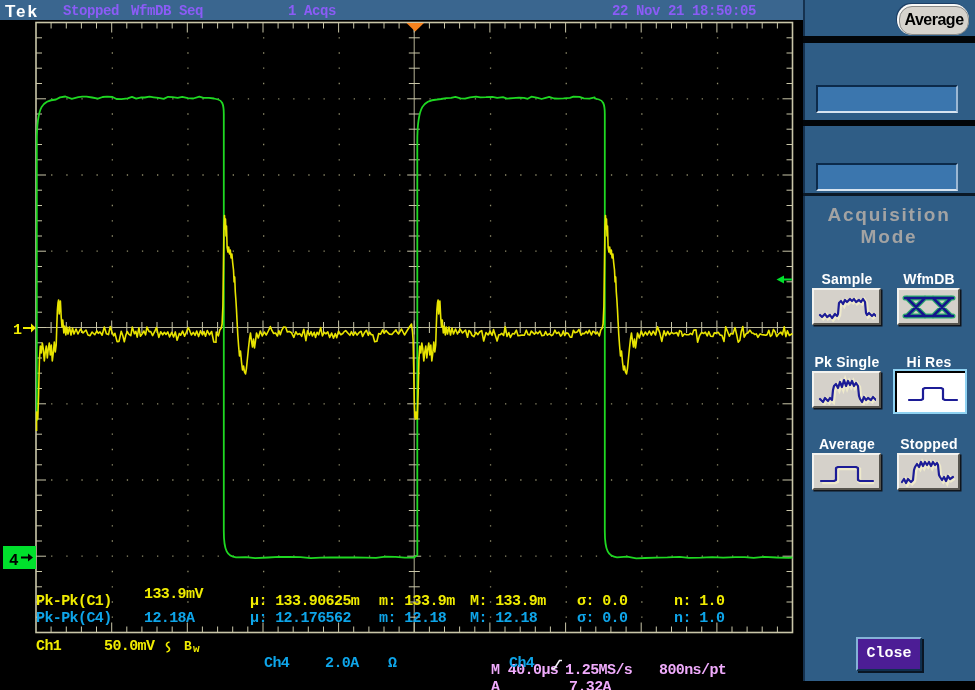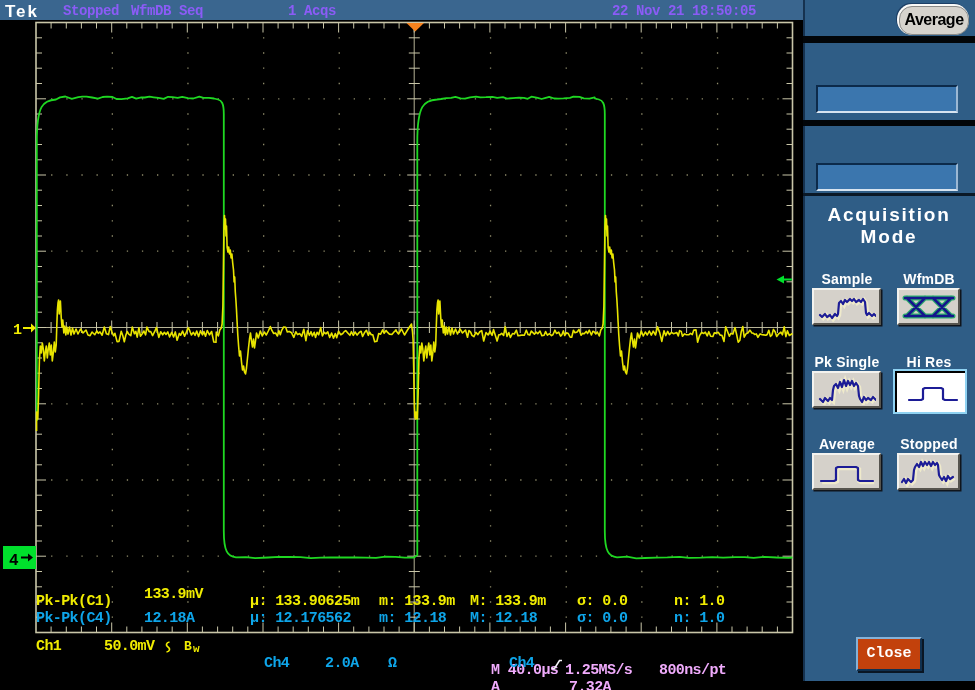--- a/index.html
+++ b/index.html
@@ -21,21 +21,21 @@
 <div class="ab bart" style="left:612px">22 Nov 21 18:50:05</div>
 
 <div class="ab" style="left:803px;top:0;width:170px;height:681px;background:#2f5d86;border-left:2px solid #16324f"></div>
 <div class="ab" style="left:803px;top:36px;width:172px;height:7px;background:#020508"></div>
 <div class="ab" style="left:803px;top:120px;width:172px;height:6px;background:#020508"></div>
 <div class="ab" style="left:803px;top:193px;width:172px;height:3px;background:#0a1826"></div>
 <div class="ab" style="left:816px;top:85px;width:138px;height:24px;background:#3b76ae;
      border-top:2px solid #0c2a4a;border-left:2px solid #0c2a4a;border-bottom:2px solid #d8e4f0;border-right:2px solid #9cb8d4"></div>
 <div class="ab" style="left:816px;top:163px;width:138px;height:24px;background:#3b76ae;
      border-top:2px solid #0c2a4a;border-left:2px solid #0c2a4a;border-bottom:2px solid #d8e4f0;border-right:2px solid #9cb8d4"></div>
-<div class="ab" style="left:803px;top:204px;width:172px;text-align:center;color:#ffffff;
+<div class="ab" style="left:803px;top:204px;width:172px;text-align:center;color:#a3a3a3;
      font:bold 19px 'Liberation Sans',sans-serif;letter-spacing:1.8px;line-height:22px">Acquisition<br>Mode</div>
 
 <div class="ab" style="left:897px;top:4px;width:72px;height:31px;background:#fafaf8;border-radius:15px;
      box-shadow:-1px -1px 0 #1c3f66"></div>
 <div class="ab" style="left:899px;top:6px;width:68px;height:27px;background:#d6d3cd;border-radius:13px;
      border:1px solid #8a8a88;color:#000;font:bold 16px 'Liberation Sans',sans-serif;letter-spacing:-0.5px;
      text-align:center;line-height:26px">Average</div>
 
 <div class="ab lbl" style="left:805px;top:271px;width:84px">Sample</div>
 <div class="ab lbl" style="left:887px;top:271px;width:84px">WfmDB</div>
@@ -72,21 +72,21 @@
       <path d="M3,24 h13 l2,-1 v-12 l2,-1 h18 l2,1 v12 l2,1 h13" fill="none" stroke="#1c1c96" stroke-width="2.2" stroke-linejoin="round" stroke-linecap="round"></path>
     </svg>
   </div>
 <div class="btn" style="left:897px;top:453px;width:59px;height:33px">
     <svg width="58" height="30" viewBox="0 0 58 30" style="position:absolute;left:50%;top:50%;transform:translate(-50%,-50%)">
       <path d="M2,25 l2,-3 l2,4 l2,-4 l3,3 l2,-2 l1,-10 l1,-3 l2,-3 l2,3 l2,-5 l2,4 l2,-4 l2,3 l2,-3 l2,4 l2,-4 l2,3 l2,-2 l1,2 l1,10 l1,2 l2,3 l2,-3 l2,4 l2,-5 l2,3 l3,-2" fill="none" stroke="#efeacb" stroke-width="4" transform="translate(1.2,1.2)"></path>
       <path d="M2,25 l2,-3 l2,4 l2,-4 l3,3 l2,-2 l1,-10 l1,-3 l2,-3 l2,3 l2,-5 l2,4 l2,-4 l2,3 l2,-3 l2,4 l2,-4 l2,3 l2,-2 l1,2 l1,10 l1,2 l2,3 l2,-3 l2,4 l2,-5 l2,3 l3,-2" fill="none" stroke="#1c1c96" stroke-width="2.2" stroke-linejoin="round" stroke-linecap="round"></path>
     </svg>
   </div>
 
-<div class="ab" style="left:856px;top:637px;width:62px;height:30px;background:#c2410c;
+<div class="ab" style="left:856px;top:637px;width:62px;height:30px;background:#4c1d95;
      border-top:2px solid #85b2d8;border-left:2px solid #85b2d8;border-right:2px solid #10304f;
      border-bottom:2px solid #10304f;box-shadow:2px 2px 0 #0a1624;color:#fff;
      font:bold 15px 'Liberation Mono',monospace;text-align:center;line-height:29px">Close</div>
 
 <svg class="ab" style="left:0;top:0" width="975" height="690" viewBox="0 0 975 690">
   <line x1="414.2" y1="22.5" x2="414.2" y2="632.5" stroke="#b6b396" stroke-width="1"></line>
   <line x1="36" y1="327.5" x2="792.5" y2="327.5" stroke="#b6b396" stroke-width="1"></line>
   <path d="M111.7,37.8h1.3 M111.7,53h1.3 M111.7,68.2h1.3 M111.7,83.5h1.3 M111.7,98.8h1.3 M111.7,114h1.3 M111.7,129.2h1.3 M111.7,144.5h1.3 M111.7,159.8h1.3 M111.7,175h1.3 M111.7,190.2h1.3 M111.7,205.5h1.3 M111.7,220.8h1.3 M111.7,236h1.3 M111.7,251.2h1.3 M111.7,266.5h1.3 M111.7,281.8h1.3 M111.7,297h1.3 M111.7,312.2h1.3 M111.7,327.5h1.3 M111.7,342.8h1.3 M111.7,358h1.3 M111.7,373.2h1.3 M111.7,388.5h1.3 M111.7,403.8h1.3 M111.7,419h1.3 M111.7,434.2h1.3 M111.7,449.5h1.3 M111.7,464.8h1.3 M111.7,480h1.3 M111.7,495.2h1.3 M111.7,510.5h1.3 M111.7,525.8h1.3 M111.7,541h1.3 M111.7,556.2h1.3 M111.7,571.5h1.3 M111.7,586.8h1.3 M111.7,602h1.3 M111.7,617.2h1.3 M187.3,37.8h1.3 M187.3,53h1.3 M187.3,68.2h1.3 M187.3,83.5h1.3 M187.3,98.8h1.3 M187.3,114h1.3 M187.3,129.2h1.3 M187.3,144.5h1.3 M187.3,159.8h1.3 M187.3,175h1.3 M187.3,190.2h1.3 M187.3,205.5h1.3 M187.3,220.8h1.3 M187.3,236h1.3 M187.3,251.2h1.3 M187.3,266.5h1.3 M187.3,281.8h1.3 M187.3,297h1.3 M187.3,312.2h1.3 M187.3,327.5h1.3 M187.3,342.8h1.3 M187.3,358h1.3 M187.3,373.2h1.3 M187.3,388.5h1.3 M187.3,403.8h1.3 M187.3,419h1.3 M187.3,434.2h1.3 M187.3,449.5h1.3 M187.3,464.8h1.3 M187.3,480h1.3 M187.3,495.2h1.3 M187.3,510.5h1.3 M187.3,525.8h1.3 M187.3,541h1.3 M187.3,556.2h1.3 M187.3,571.5h1.3 M187.3,586.8h1.3 M187.3,602h1.3 M187.3,617.2h1.3 M263,37.8h1.3 M263,53h1.3 M263,68.2h1.3 M263,83.5h1.3 M263,98.8h1.3 M263,114h1.3 M263,129.2h1.3 M263,144.5h1.3 M263,159.8h1.3 M263,175h1.3 M263,190.2h1.3 M263,205.5h1.3 M263,220.8h1.3 M263,236h1.3 M263,251.2h1.3 M263,266.5h1.3 M263,281.8h1.3 M263,297h1.3 M263,312.2h1.3 M263,327.5h1.3 M263,342.8h1.3 M263,358h1.3 M263,373.2h1.3 M263,388.5h1.3 M263,403.8h1.3 M263,419h1.3 M263,434.2h1.3 M263,449.5h1.3 M263,464.8h1.3 M263,480h1.3 M263,495.2h1.3 M263,510.5h1.3 M263,525.8h1.3 M263,541h1.3 M263,556.2h1.3 M263,571.5h1.3 M263,586.8h1.3 M263,602h1.3 M263,617.2h1.3 M338.6,37.8h1.3 M338.6,53h1.3 M338.6,68.2h1.3 M338.6,83.5h1.3 M338.6,98.8h1.3 M338.6,114h1.3 M338.6,129.2h1.3 M338.6,144.5h1.3 M338.6,159.8h1.3 M338.6,175h1.3 M338.6,190.2h1.3 M338.6,205.5h1.3 M338.6,220.8h1.3 M338.6,236h1.3 M338.6,251.2h1.3 M338.6,266.5h1.3 M338.6,281.8h1.3 M338.6,297h1.3 M338.6,312.2h1.3 M338.6,327.5h1.3 M338.6,342.8h1.3 M338.6,358h1.3 M338.6,373.2h1.3 M338.6,388.5h1.3 M338.6,403.8h1.3 M338.6,419h1.3 M338.6,434.2h1.3 M338.6,449.5h1.3 M338.6,464.8h1.3 M338.6,480h1.3 M338.6,495.2h1.3 M338.6,510.5h1.3 M338.6,525.8h1.3 M338.6,541h1.3 M338.6,556.2h1.3 M338.6,571.5h1.3 M338.6,586.8h1.3 M338.6,602h1.3 M338.6,617.2h1.3 M489.9,37.8h1.3 M489.9,53h1.3 M489.9,68.2h1.3 M489.9,83.5h1.3 M489.9,98.8h1.3 M489.9,114h1.3 M489.9,129.2h1.3 M489.9,144.5h1.3 M489.9,159.8h1.3 M489.9,175h1.3 M489.9,190.2h1.3 M489.9,205.5h1.3 M489.9,220.8h1.3 M489.9,236h1.3 M489.9,251.2h1.3 M489.9,266.5h1.3 M489.9,281.8h1.3 M489.9,297h1.3 M489.9,312.2h1.3 M489.9,327.5h1.3 M489.9,342.8h1.3 M489.9,358h1.3 M489.9,373.2h1.3 M489.9,388.5h1.3 M489.9,403.8h1.3 M489.9,419h1.3 M489.9,434.2h1.3 M489.9,449.5h1.3 M489.9,464.8h1.3 M489.9,480h1.3 M489.9,495.2h1.3 M489.9,510.5h1.3 M489.9,525.8h1.3 M489.9,541h1.3 M489.9,556.2h1.3 M489.9,571.5h1.3 M489.9,586.8h1.3 M489.9,602h1.3 M489.9,617.2h1.3 M565.6,37.8h1.3 M565.6,53h1.3 M565.6,68.2h1.3 M565.6,83.5h1.3 M565.6,98.8h1.3 M565.6,114h1.3 M565.6,129.2h1.3 M565.6,144.5h1.3 M565.6,159.8h1.3 M565.6,175h1.3 M565.6,190.2h1.3 M565.6,205.5h1.3 M565.6,220.8h1.3 M565.6,236h1.3 M565.6,251.2h1.3 M565.6,266.5h1.3 M565.6,281.8h1.3 M565.6,297h1.3 M565.6,312.2h1.3 M565.6,327.5h1.3 M565.6,342.8h1.3 M565.6,358h1.3 M565.6,373.2h1.3 M565.6,388.5h1.3 M565.6,403.8h1.3 M565.6,419h1.3 M565.6,434.2h1.3 M565.6,449.5h1.3 M565.6,464.8h1.3 M565.6,480h1.3 M565.6,495.2h1.3 M565.6,510.5h1.3 M565.6,525.8h1.3 M565.6,541h1.3 M565.6,556.2h1.3 M565.6,571.5h1.3 M565.6,586.8h1.3 M565.6,602h1.3 M565.6,617.2h1.3 M641.2,37.8h1.3 M641.2,53h1.3 M641.2,68.2h1.3 M641.2,83.5h1.3 M641.2,98.8h1.3 M641.2,114h1.3 M641.2,129.2h1.3 M641.2,144.5h1.3 M641.2,159.8h1.3 M641.2,175h1.3 M641.2,190.2h1.3 M641.2,205.5h1.3 M641.2,220.8h1.3 M641.2,236h1.3 M641.2,251.2h1.3 M641.2,266.5h1.3 M641.2,281.8h1.3 M641.2,297h1.3 M641.2,312.2h1.3 M641.2,327.5h1.3 M641.2,342.8h1.3 M641.2,358h1.3 M641.2,373.2h1.3 M641.2,388.5h1.3 M641.2,403.8h1.3 M641.2,419h1.3 M641.2,434.2h1.3 M641.2,449.5h1.3 M641.2,464.8h1.3 M641.2,480h1.3 M641.2,495.2h1.3 M641.2,510.5h1.3 M641.2,525.8h1.3 M641.2,541h1.3 M641.2,556.2h1.3 M641.2,571.5h1.3 M641.2,586.8h1.3 M641.2,602h1.3 M641.2,617.2h1.3 M716.9,37.8h1.3 M716.9,53h1.3 M716.9,68.2h1.3 M716.9,83.5h1.3 M716.9,98.8h1.3 M716.9,114h1.3 M716.9,129.2h1.3 M716.9,144.5h1.3 M716.9,159.8h1.3 M716.9,175h1.3 M716.9,190.2h1.3 M716.9,205.5h1.3 M716.9,220.8h1.3 M716.9,236h1.3 M716.9,251.2h1.3 M716.9,266.5h1.3 M716.9,281.8h1.3 M716.9,297h1.3 M716.9,312.2h1.3 M716.9,327.5h1.3 M716.9,342.8h1.3 M716.9,358h1.3 M716.9,373.2h1.3 M716.9,388.5h1.3 M716.9,403.8h1.3 M716.9,419h1.3 M716.9,434.2h1.3 M716.9,449.5h1.3 M716.9,464.8h1.3 M716.9,480h1.3 M716.9,495.2h1.3 M716.9,510.5h1.3 M716.9,525.8h1.3 M716.9,541h1.3 M716.9,556.2h1.3 M716.9,571.5h1.3 M716.9,586.8h1.3 M716.9,602h1.3 M716.9,617.2h1.3 M51.1,98.8h1.3 M66.3,98.8h1.3 M81.4,98.8h1.3 M96.5,98.8h1.3 M126.8,98.8h1.3 M141.9,98.8h1.3 M157,98.8h1.3 M172.2,98.8h1.3 M202.4,98.8h1.3 M217.6,98.8h1.3 M232.7,98.8h1.3 M247.8,98.8h1.3 M278.1,98.8h1.3 M293.2,98.8h1.3 M308.3,98.8h1.3 M323.5,98.8h1.3 M353.7,98.8h1.3 M368.9,98.8h1.3 M384,98.8h1.3 M399.1,98.8h1.3 M414.2,98.8h1.3 M429.4,98.8h1.3 M444.5,98.8h1.3 M459.6,98.8h1.3 M474.8,98.8h1.3 M505,98.8h1.3 M520.2,98.8h1.3 M535.3,98.8h1.3 M550.4,98.8h1.3 M580.7,98.8h1.3 M595.8,98.8h1.3 M610.9,98.8h1.3 M626.1,98.8h1.3 M656.3,98.8h1.3 M671.5,98.8h1.3 M686.6,98.8h1.3 M701.7,98.8h1.3 M732,98.8h1.3 M747.1,98.8h1.3 M762.2,98.8h1.3 M777.4,98.8h1.3 M51.1,175h1.3 M66.3,175h1.3 M81.4,175h1.3 M96.5,175h1.3 M126.8,175h1.3 M141.9,175h1.3 M157,175h1.3 M172.2,175h1.3 M202.4,175h1.3 M217.6,175h1.3 M232.7,175h1.3 M247.8,175h1.3 M278.1,175h1.3 M293.2,175h1.3 M308.3,175h1.3 M323.5,175h1.3 M353.7,175h1.3 M368.9,175h1.3 M384,175h1.3 M399.1,175h1.3 M414.2,175h1.3 M429.4,175h1.3 M444.5,175h1.3 M459.6,175h1.3 M474.8,175h1.3 M505,175h1.3 M520.2,175h1.3 M535.3,175h1.3 M550.4,175h1.3 M580.7,175h1.3 M595.8,175h1.3 M610.9,175h1.3 M626.1,175h1.3 M656.3,175h1.3 M671.5,175h1.3 M686.6,175h1.3 M701.7,175h1.3 M732,175h1.3 M747.1,175h1.3 M762.2,175h1.3 M777.4,175h1.3 M51.1,251.2h1.3 M66.3,251.2h1.3 M81.4,251.2h1.3 M96.5,251.2h1.3 M126.8,251.2h1.3 M141.9,251.2h1.3 M157,251.2h1.3 M172.2,251.2h1.3 M202.4,251.2h1.3 M217.6,251.2h1.3 M232.7,251.2h1.3 M247.8,251.2h1.3 M278.1,251.2h1.3 M293.2,251.2h1.3 M308.3,251.2h1.3 M323.5,251.2h1.3 M353.7,251.2h1.3 M368.9,251.2h1.3 M384,251.2h1.3 M399.1,251.2h1.3 M414.2,251.2h1.3 M429.4,251.2h1.3 M444.5,251.2h1.3 M459.6,251.2h1.3 M474.8,251.2h1.3 M505,251.2h1.3 M520.2,251.2h1.3 M535.3,251.2h1.3 M550.4,251.2h1.3 M580.7,251.2h1.3 M595.8,251.2h1.3 M610.9,251.2h1.3 M626.1,251.2h1.3 M656.3,251.2h1.3 M671.5,251.2h1.3 M686.6,251.2h1.3 M701.7,251.2h1.3 M732,251.2h1.3 M747.1,251.2h1.3 M762.2,251.2h1.3 M777.4,251.2h1.3 M51.1,403.8h1.3 M66.3,403.8h1.3 M81.4,403.8h1.3 M96.5,403.8h1.3 M126.8,403.8h1.3 M141.9,403.8h1.3 M157,403.8h1.3 M172.2,403.8h1.3 M202.4,403.8h1.3 M217.6,403.8h1.3 M232.7,403.8h1.3 M247.8,403.8h1.3 M278.1,403.8h1.3 M293.2,403.8h1.3 M308.3,403.8h1.3 M323.5,403.8h1.3 M353.7,403.8h1.3 M368.9,403.8h1.3 M384,403.8h1.3 M399.1,403.8h1.3 M414.2,403.8h1.3 M429.4,403.8h1.3 M444.5,403.8h1.3 M459.6,403.8h1.3 M474.8,403.8h1.3 M505,403.8h1.3 M520.2,403.8h1.3 M535.3,403.8h1.3 M550.4,403.8h1.3 M580.7,403.8h1.3 M595.8,403.8h1.3 M610.9,403.8h1.3 M626.1,403.8h1.3 M656.3,403.8h1.3 M671.5,403.8h1.3 M686.6,403.8h1.3 M701.7,403.8h1.3 M732,403.8h1.3 M747.1,403.8h1.3 M762.2,403.8h1.3 M777.4,403.8h1.3 M51.1,480h1.3 M66.3,480h1.3 M81.4,480h1.3 M96.5,480h1.3 M126.8,480h1.3 M141.9,480h1.3 M157,480h1.3 M172.2,480h1.3 M202.4,480h1.3 M217.6,480h1.3 M232.7,480h1.3 M247.8,480h1.3 M278.1,480h1.3 M293.2,480h1.3 M308.3,480h1.3 M323.5,480h1.3 M353.7,480h1.3 M368.9,480h1.3 M384,480h1.3 M399.1,480h1.3 M414.2,480h1.3 M429.4,480h1.3 M444.5,480h1.3 M459.6,480h1.3 M474.8,480h1.3 M505,480h1.3 M520.2,480h1.3 M535.3,480h1.3 M550.4,480h1.3 M580.7,480h1.3 M595.8,480h1.3 M610.9,480h1.3 M626.1,480h1.3 M656.3,480h1.3 M671.5,480h1.3 M686.6,480h1.3 M701.7,480h1.3 M732,480h1.3 M747.1,480h1.3 M762.2,480h1.3 M777.4,480h1.3 M51.1,556.2h1.3 M66.3,556.2h1.3 M81.4,556.2h1.3 M96.5,556.2h1.3 M126.8,556.2h1.3 M141.9,556.2h1.3 M157,556.2h1.3 M172.2,556.2h1.3 M202.4,556.2h1.3 M217.6,556.2h1.3 M232.7,556.2h1.3 M247.8,556.2h1.3 M278.1,556.2h1.3 M293.2,556.2h1.3 M308.3,556.2h1.3 M323.5,556.2h1.3 M353.7,556.2h1.3 M368.9,556.2h1.3 M384,556.2h1.3 M399.1,556.2h1.3 M414.2,556.2h1.3 M429.4,556.2h1.3 M444.5,556.2h1.3 M459.6,556.2h1.3 M474.8,556.2h1.3 M505,556.2h1.3 M520.2,556.2h1.3 M535.3,556.2h1.3 M550.4,556.2h1.3 M580.7,556.2h1.3 M595.8,556.2h1.3 M610.9,556.2h1.3 M626.1,556.2h1.3 M656.3,556.2h1.3 M671.5,556.2h1.3 M686.6,556.2h1.3 M701.7,556.2h1.3 M732,556.2h1.3 M747.1,556.2h1.3 M762.2,556.2h1.3 M777.4,556.2h1.3" stroke="#8e8b6a" stroke-width="1.3"></path>
   <path d="M51.1,22.5v6 M51.1,632.5v-6 M66.3,22.5v6 M66.3,632.5v-6 M81.4,22.5v6 M81.4,632.5v-6 M96.5,22.5v6 M96.5,632.5v-6 M111.7,22.5v10 M111.7,632.5v-10 M126.8,22.5v6 M126.8,632.5v-6 M141.9,22.5v6 M141.9,632.5v-6 M157,22.5v6 M157,632.5v-6 M172.2,22.5v6 M172.2,632.5v-6 M187.3,22.5v10 M187.3,632.5v-10 M202.4,22.5v6 M202.4,632.5v-6 M217.6,22.5v6 M217.6,632.5v-6 M232.7,22.5v6 M232.7,632.5v-6 M247.8,22.5v6 M247.8,632.5v-6 M263,22.5v10 M263,632.5v-10 M278.1,22.5v6 M278.1,632.5v-6 M293.2,22.5v6 M293.2,632.5v-6 M308.3,22.5v6 M308.3,632.5v-6 M323.5,22.5v6 M323.5,632.5v-6 M338.6,22.5v10 M338.6,632.5v-10 M353.7,22.5v6 M353.7,632.5v-6 M368.9,22.5v6 M368.9,632.5v-6 M384,22.5v6 M384,632.5v-6 M399.1,22.5v6 M399.1,632.5v-6 M414.2,22.5v10 M414.2,632.5v-10 M429.4,22.5v6 M429.4,632.5v-6 M444.5,22.5v6 M444.5,632.5v-6 M459.6,22.5v6 M459.6,632.5v-6 M474.8,22.5v6 M474.8,632.5v-6 M489.9,22.5v10 M489.9,632.5v-10 M505,22.5v6 M505,632.5v-6 M520.2,22.5v6 M520.2,632.5v-6 M535.3,22.5v6 M535.3,632.5v-6 M550.4,22.5v6 M550.4,632.5v-6 M565.6,22.5v10 M565.6,632.5v-10 M580.7,22.5v6 M580.7,632.5v-6 M595.8,22.5v6 M595.8,632.5v-6 M610.9,22.5v6 M610.9,632.5v-6 M626.1,22.5v6 M626.1,632.5v-6 M641.2,22.5v10 M641.2,632.5v-10 M656.3,22.5v6 M656.3,632.5v-6 M671.5,22.5v6 M671.5,632.5v-6 M686.6,22.5v6 M686.6,632.5v-6 M701.7,22.5v6 M701.7,632.5v-6 M716.9,22.5v10 M716.9,632.5v-10 M732,22.5v6 M732,632.5v-6 M747.1,22.5v6 M747.1,632.5v-6 M762.2,22.5v6 M762.2,632.5v-6 M777.4,22.5v6 M777.4,632.5v-6 M36,37.8h6 M792.5,37.8h-6 M36,53h6 M792.5,53h-6 M36,68.2h6 M792.5,68.2h-6 M36,83.5h6 M792.5,83.5h-6 M36,98.8h10 M792.5,98.8h-10 M36,114h6 M792.5,114h-6 M36,129.2h6 M792.5,129.2h-6 M36,144.5h6 M792.5,144.5h-6 M36,159.8h6 M792.5,159.8h-6 M36,175h10 M792.5,175h-10 M36,190.2h6 M792.5,190.2h-6 M36,205.5h6 M792.5,205.5h-6 M36,220.8h6 M792.5,220.8h-6 M36,236h6 M792.5,236h-6 M36,251.2h10 M792.5,251.2h-10 M36,266.5h6 M792.5,266.5h-6 M36,281.8h6 M792.5,281.8h-6 M36,297h6 M792.5,297h-6 M36,312.2h6 M792.5,312.2h-6 M36,327.5h10 M792.5,327.5h-10 M36,342.8h6 M792.5,342.8h-6 M36,358h6 M792.5,358h-6 M36,373.2h6 M792.5,373.2h-6 M36,388.5h6 M792.5,388.5h-6 M36,403.8h10 M792.5,403.8h-10 M36,419h6 M792.5,419h-6 M36,434.2h6 M792.5,434.2h-6 M36,449.5h6 M792.5,449.5h-6 M36,464.8h6 M792.5,464.8h-6 M36,480h10 M792.5,480h-10 M36,495.2h6 M792.5,495.2h-6 M36,510.5h6 M792.5,510.5h-6 M36,525.8h6 M792.5,525.8h-6 M36,541h6 M792.5,541h-6 M36,556.2h10 M792.5,556.2h-10 M36,571.5h6 M792.5,571.5h-6 M36,586.8h6 M792.5,586.8h-6 M36,602h6 M792.5,602h-6 M36,617.2h6 M792.5,617.2h-6 M408.8,37.8h11 M408.8,53h11 M408.8,68.2h11 M408.8,83.5h11 M407.2,98.8h14 M408.8,114h11 M408.8,129.2h11 M408.8,144.5h11 M408.8,159.8h11 M407.2,175h14 M408.8,190.2h11 M408.8,205.5h11 M408.8,220.8h11 M408.8,236h11 M407.2,251.2h14 M408.8,266.5h11 M408.8,281.8h11 M408.8,297h11 M408.8,312.2h11 M407.2,327.5h14 M408.8,342.8h11 M408.8,358h11 M408.8,373.2h11 M408.8,388.5h11 M407.2,403.8h14 M408.8,419h11 M408.8,434.2h11 M408.8,449.5h11 M408.8,464.8h11 M407.2,480h14 M408.8,495.2h11 M408.8,510.5h11 M408.8,525.8h11 M408.8,541h11 M407.2,556.2h14 M408.8,571.5h11 M408.8,586.8h11 M408.8,602h11 M408.8,617.2h11 M51.1,322v11 M66.3,322v11 M81.4,322v11 M96.5,322v11 M111.7,320.5v14 M126.8,322v11 M141.9,322v11 M157,322v11 M172.2,322v11 M187.3,320.5v14 M202.4,322v11 M217.6,322v11 M232.7,322v11 M247.8,322v11 M263,320.5v14 M278.1,322v11 M293.2,322v11 M308.3,322v11 M323.5,322v11 M338.6,320.5v14 M353.7,322v11 M368.9,322v11 M384,322v11 M399.1,322v11 M414.2,320.5v14 M429.4,322v11 M444.5,322v11 M459.6,322v11 M474.8,322v11 M489.9,320.5v14 M505,322v11 M520.2,322v11 M535.3,322v11 M550.4,322v11 M565.6,320.5v14 M580.7,322v11 M595.8,322v11 M610.9,322v11 M626.1,322v11 M641.2,320.5v14 M656.3,322v11 M671.5,322v11 M686.6,322v11 M701.7,322v11 M716.9,320.5v14 M732,322v11 M747.1,322v11 M762.2,322v11 M777.4,322v11" stroke="#c9c6a8" stroke-width="1"></path>
   <rect x="36" y="22.5" width="756.5" height="610" fill="none" stroke="#c9c6a8" stroke-width="1.6"></rect>

